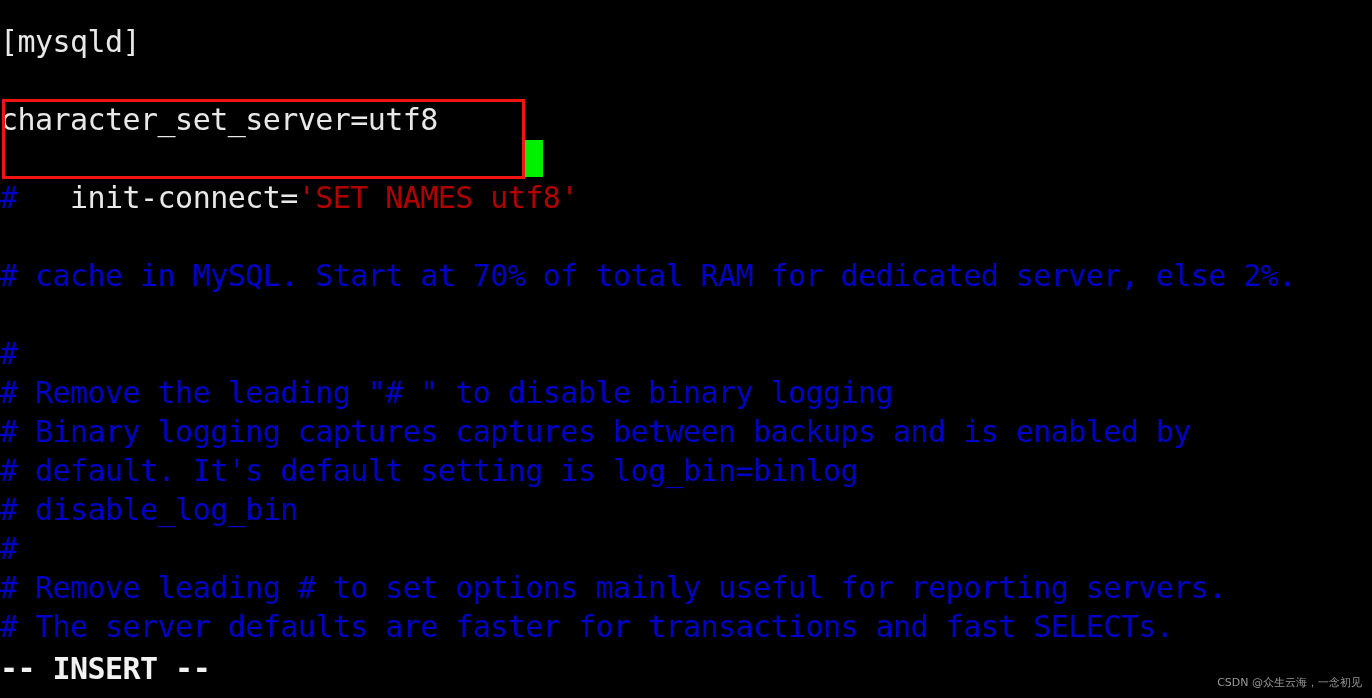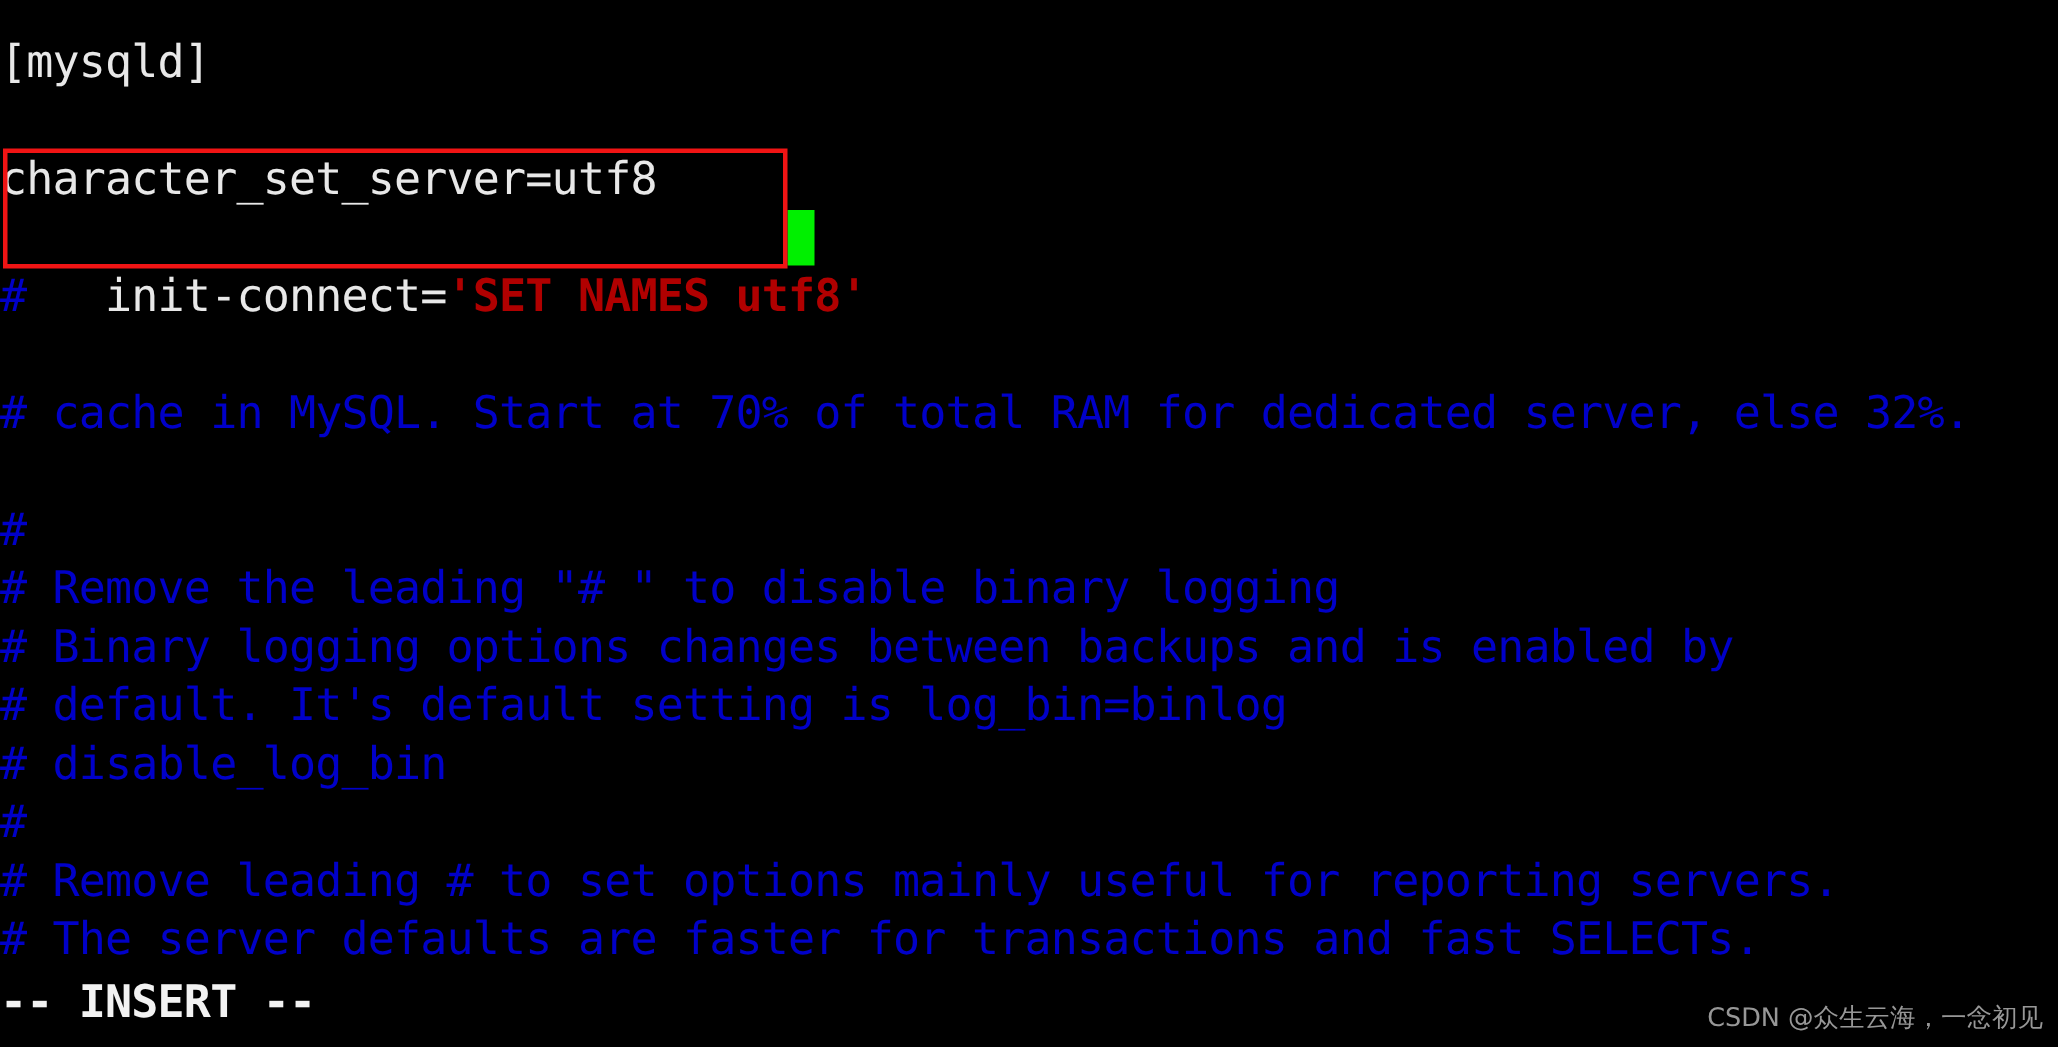--- a/index.html
+++ b/index.html
@@ -31,21 +31,20 @@
     height: 39px;
   }
   .txt-white {
     color: #e8e8e8;
   }
   .txt-comment {
     color: #0000c8;
   }
   .txt-string {
     color: #b00000;
-    font-weight: bold;
   }
   .status {
     position: absolute;
     left: 0;
     white-space: pre;
     font-family: "DejaVu Sans Mono", monospace;
     font-size: 30px;
     line-height: 39px;
     font-weight: bold;
     color: #f2f2f2;
@@ -58,43 +57,43 @@
     pointer-events: none;
   }
   .cursor-block {
     position: absolute;
     background: #00f000;
   }
   .watermark {
     position: absolute;
     color: #b9b9b9;
     font-family: "DejaVu Sans", sans-serif;
-    font-size: 17px;
+    font-size: 11px;
     white-space: pre;
     opacity: 0.82;
   }
 </style>
 </head>
 <body>
 
 <div class="terminal">
 
   <div class="line txt-white" style="top:22px">[mysqld]</div>
 
   <div class="line txt-white" style="top:100px">character_set_server=utf8</div>
 
   <div class="line" style="top:139px">
     <span class="txt-white">init-connect=</span><span class="txt-string">'SET NAMES utf8'</span>
   </div>
 
   <div class="line txt-comment" style="top:178px">#</div>
-  <div class="line txt-comment" style="top:256px"># cache in MySQL. Start at 70% of total RAM for dedicated server, else 32%.</div>
+  <div class="line txt-comment" style="top:256px"># cache in MySQL. Start at 70% of total RAM for dedicated server, else 2%.</div>
   <div class="line txt-comment" style="top:334px">#</div>
   <div class="line txt-comment" style="top:373px"># Remove the leading "# " to disable binary logging</div>
-  <div class="line txt-comment" style="top:412px"># Binary logging options changes between backups and is enabled by</div>
+  <div class="line txt-comment" style="top:412px"># Binary logging captures captures between backups and is enabled by</div>
   <div class="line txt-comment" style="top:451px"># default. It's default setting is log_bin=binlog</div>
   <div class="line txt-comment" style="top:490px"># disable_log_bin</div>
   <div class="line txt-comment" style="top:529px">#</div>
   <div class="line txt-comment" style="top:607px"># The server defaults are faster for transactions and fast SELECTs.</div>
   <div class="line txt-comment" style="top:568px"># Remove leading # to set options mainly useful for reporting servers.</div>
 
   <div class="status" style="top:649px">-- INSERT --</div>
 
   <div class="cursor-block" style="left:525px; top:140px; width:18px; height:37px;"></div>
 

